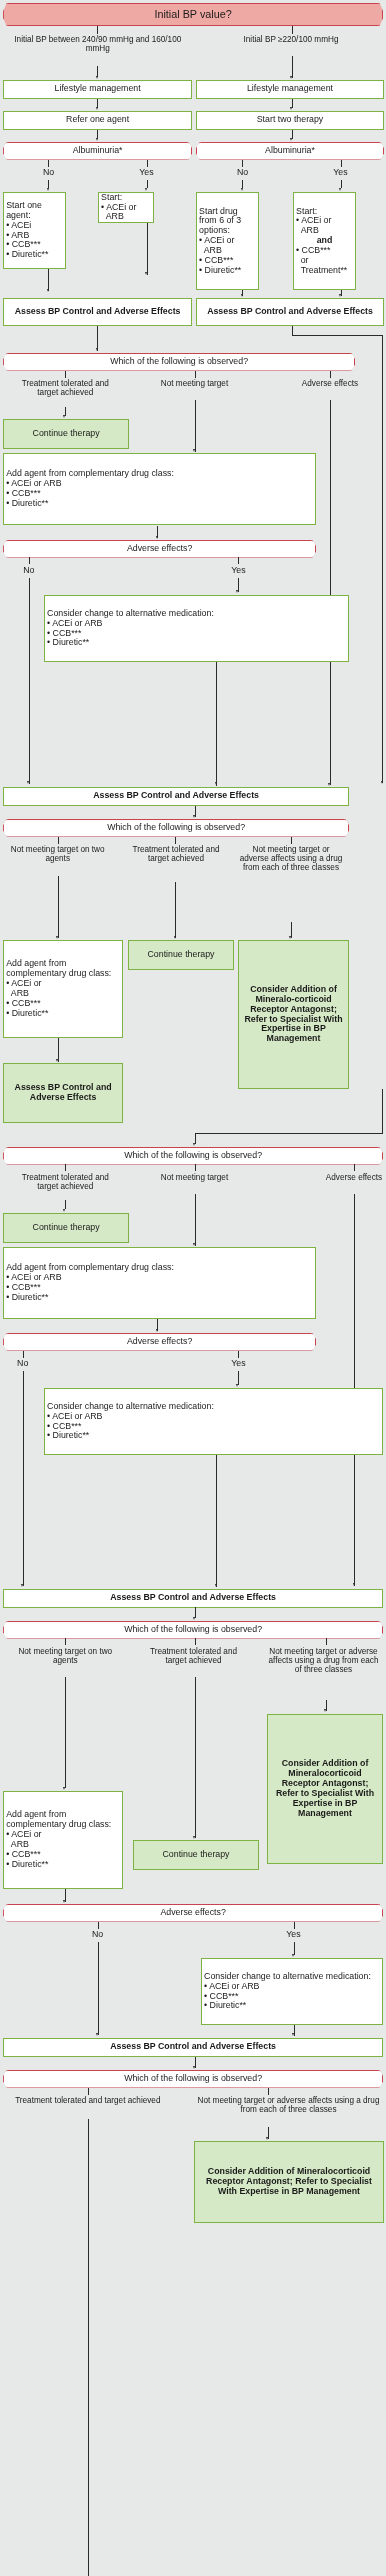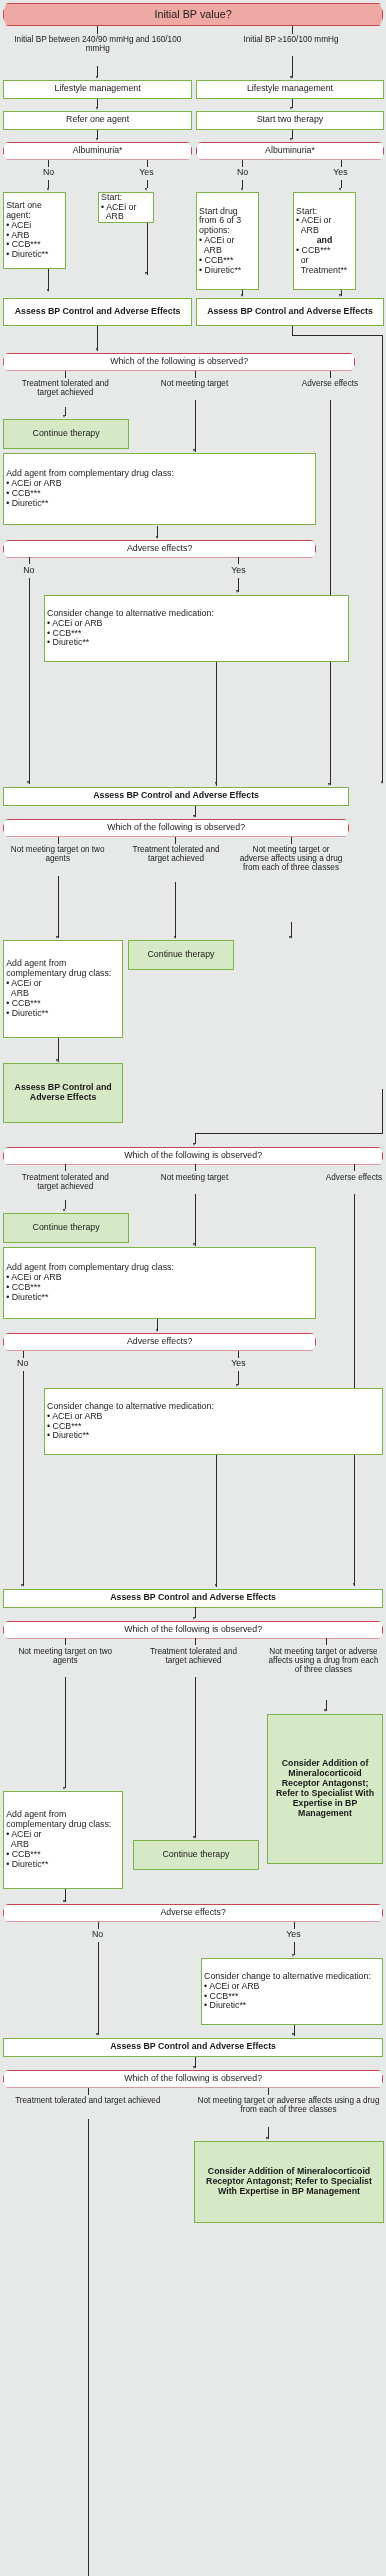--- a/index.html
+++ b/index.html
@@ -78,21 +78,21 @@
 <div class="chart">
 
   <div class="decision filled" style="left:3.1px; top:3.1px; width:380px; height:23px;">
     <div class="dinner">Initial BP value?</div>
   </div>
 
   <div class="vline" style="left:97px; top:26px; height:8.2px;"></div>
   <div class="vline" style="left:292px; top:26px; height:8.2px;"></div>
 
   <div class="label" style="left:10.3px; top:35px; width:175px;">Initial BP between 240/90 mmHg and 160/100 mmHg</div>
-  <div class="label" style="left:206px; top:35px; width:170px;">Initial BP ≥160/100 mmHg</div>
+  <div class="label" style="left:206px; top:35px; width:170px;">Initial BP ≥220/100 mmHg</div>
 
   <div class="vline" style="left:97px; top:66px; height:11.3px;"></div>
   <div class="arrow" style="left:96px; top:76px;"></div>
   <div class="vline" style="left:292px; top:56px; height:21.6px;"></div>
   <div class="arrow" style="left:290px; top:76px;"></div>
 
   <div class="node" style="left:3.1px; top:80px; width:189px; height:18.5px;">
     <div class="inner">Lifestyle management</div>
   </div>
   <div class="node" style="left:196px; top:80px; width:188px; height:18.5px;">
@@ -313,20 +313,23 @@
         <li>• CCB***</li>
         <li>• Diuretic**</li>
       </ul>
     </div>
   </div>
 
   <div class="node green" style="left:128px; top:940px; width:106px; height:30px;">
     <div class="inner">Continue therapy</div>
   </div>
 
+  <div class="node green bold" style="left:238px; top:940px; width:111px; height:149px;">
+    <div class="inner">Consider Addition of Mineralo-corticoid Receptor Antagonst; Refer to Specialist With Expertise in BP Management</div>
+  </div>
 
   <div class="vline" style="left:58px; top:1038px; height:24px;"></div>
   <div class="arrow" style="left:56px; top:1059px;"></div>
 
   <div class="node green bold" style="left:3.1px; top:1063px; width:120px; height:60px;">
     <div class="inner">Assess BP Control and Adverse Effects</div>
   </div>
 
   <div class="hline" style="left:195px; top:1133px; width:188px;"></div>
   <div class="vline" style="left:382px; top:1089px; height:44px;"></div>

